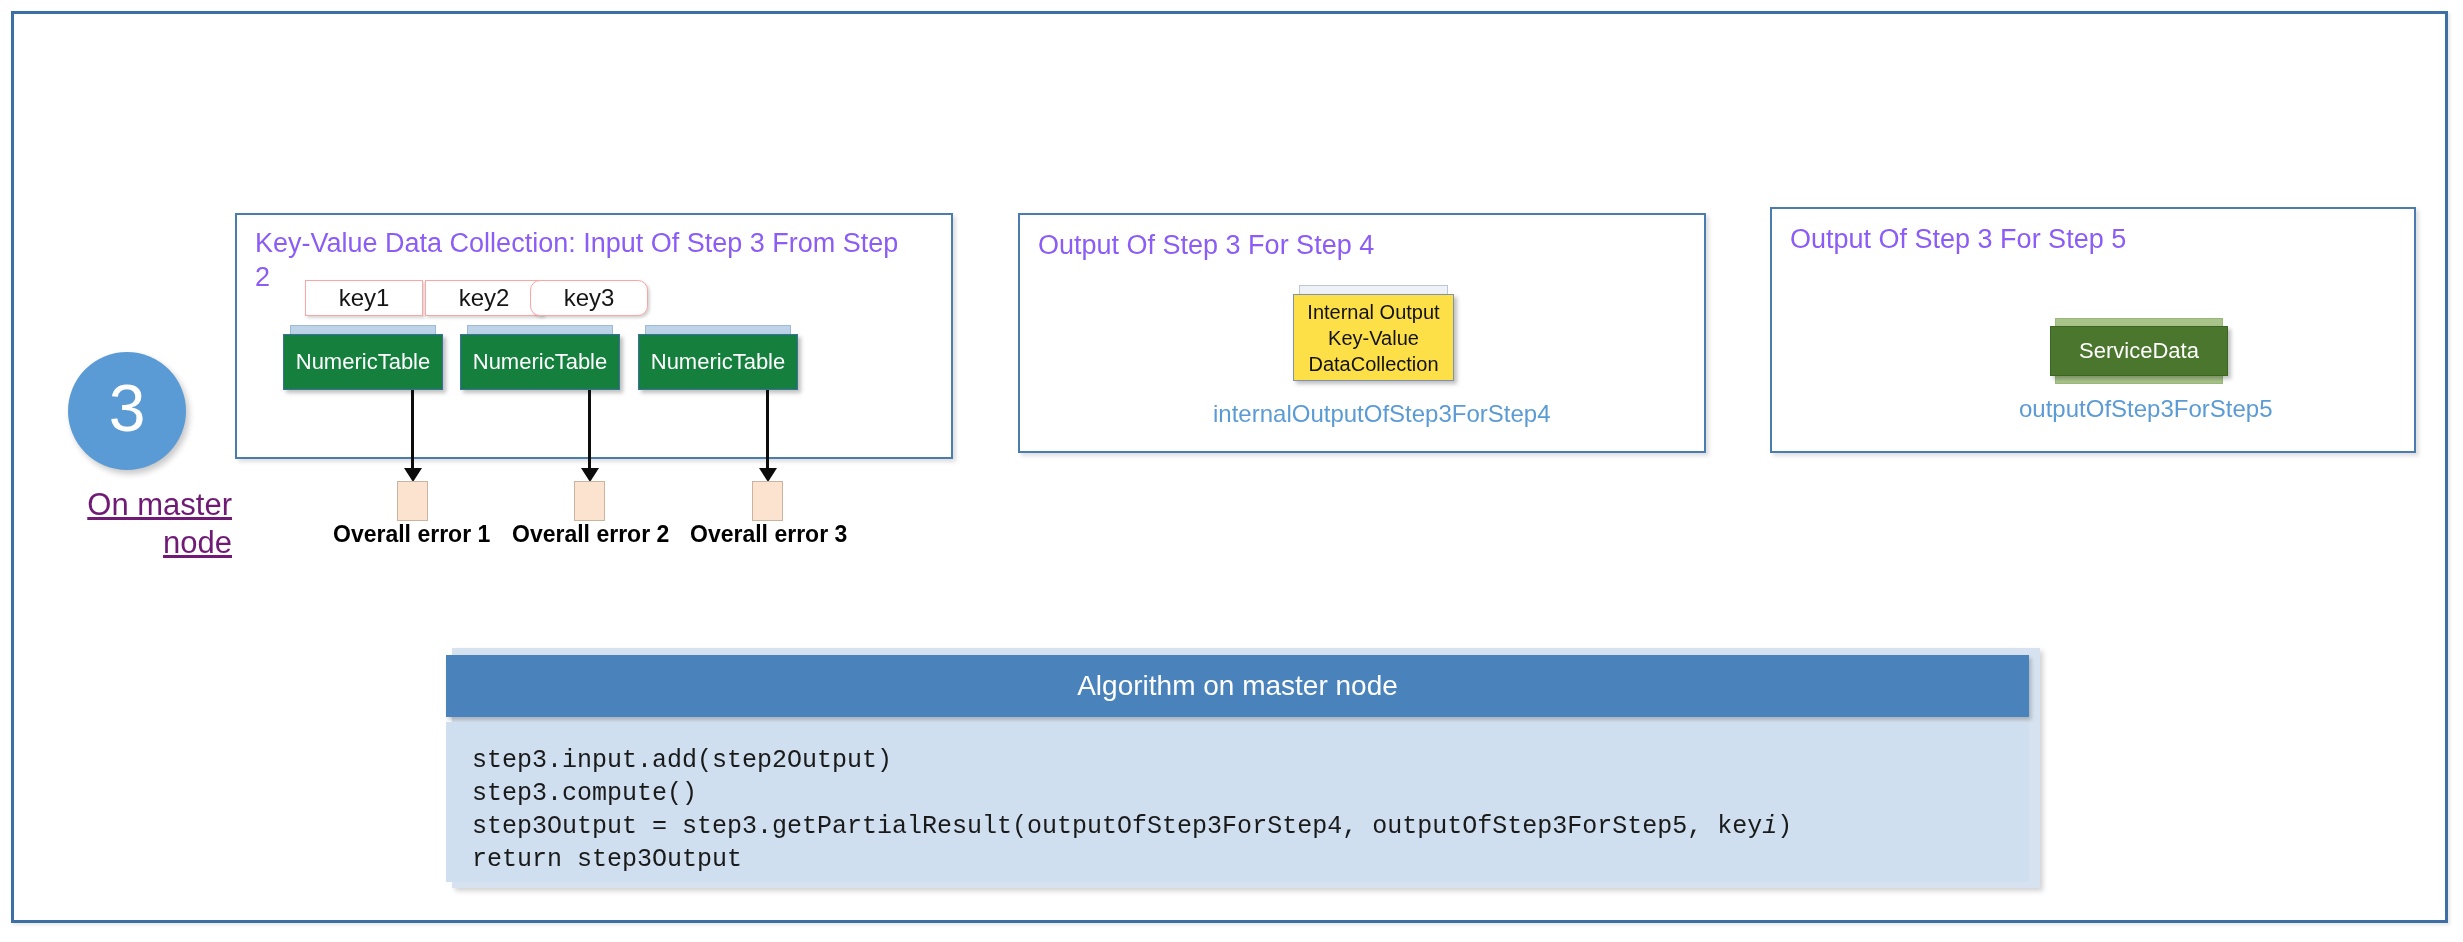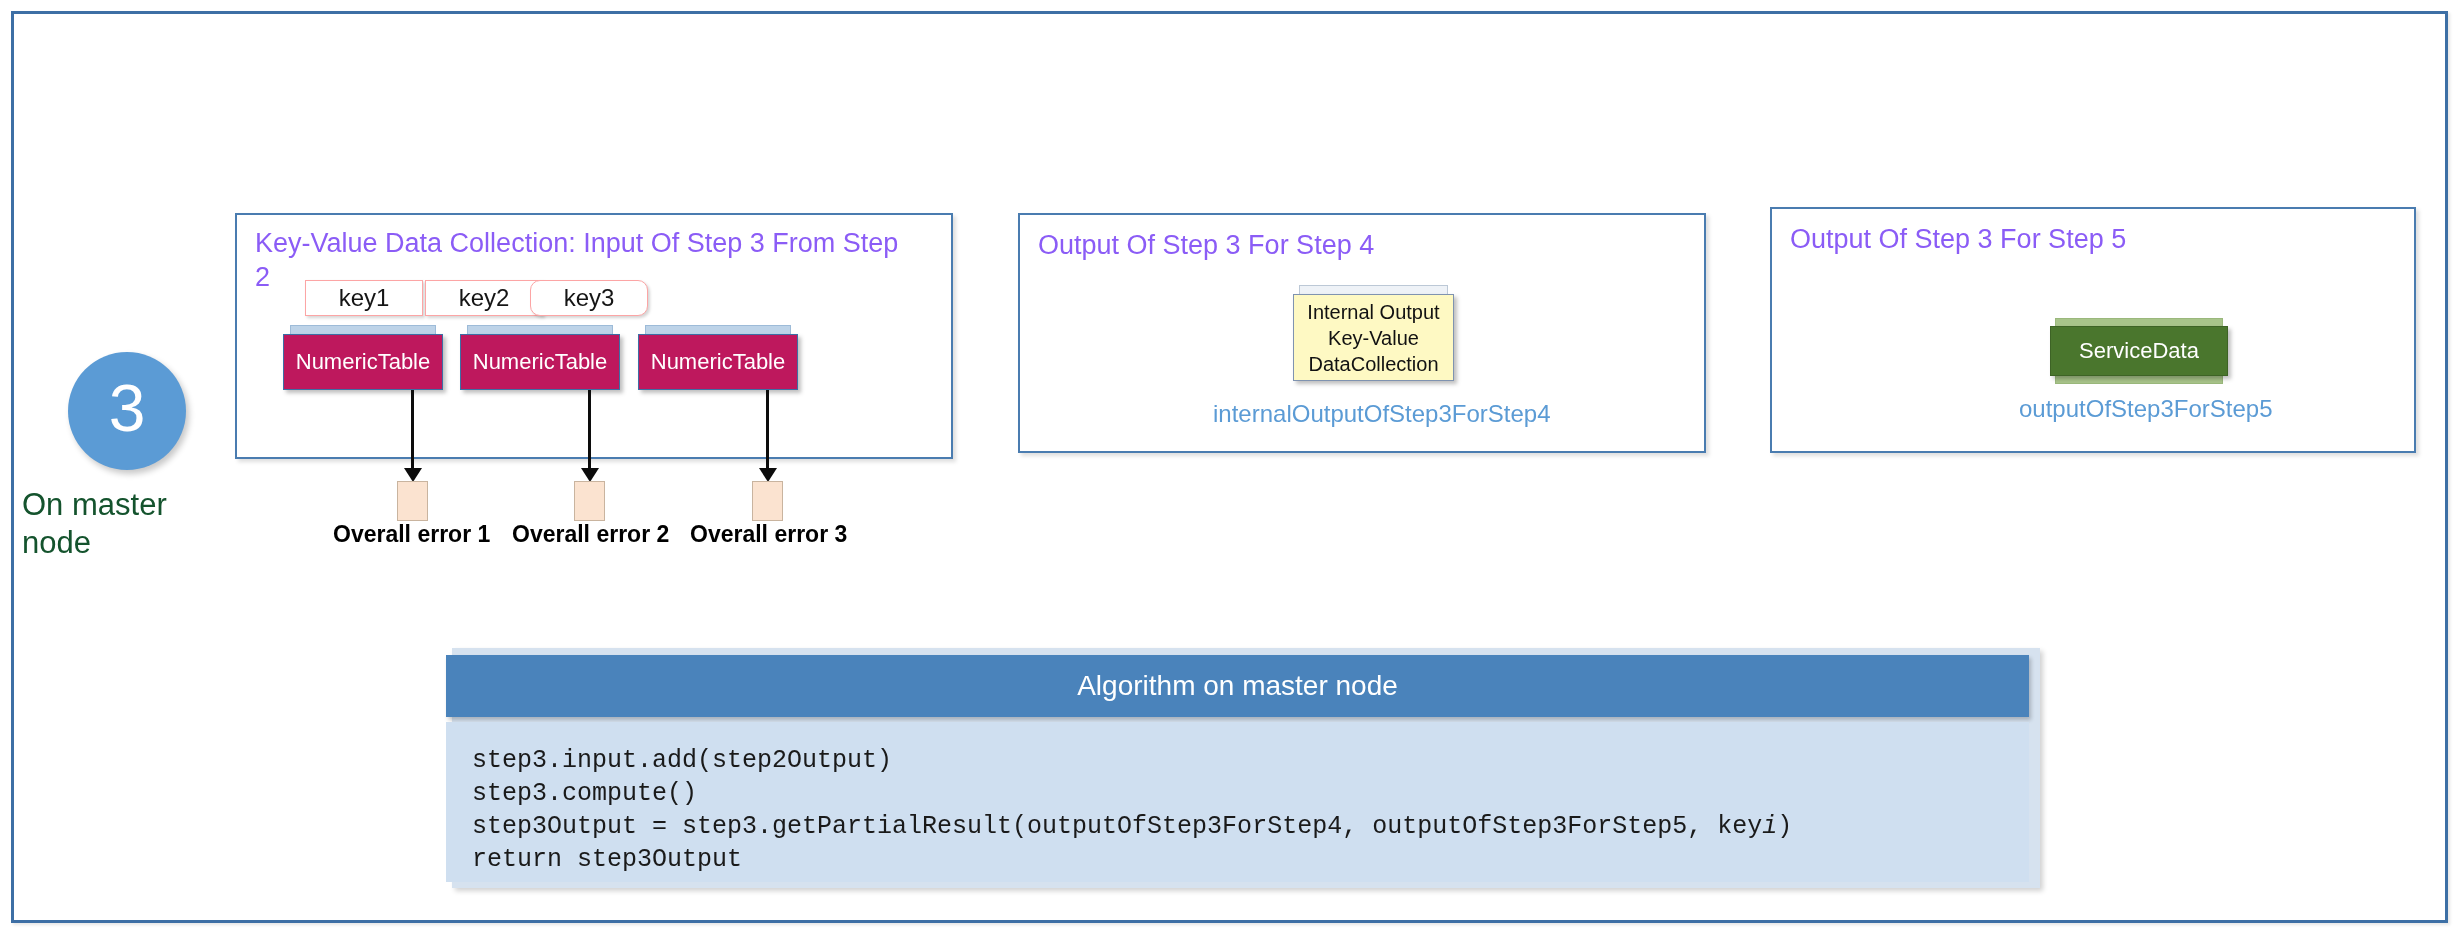--- a/index.html
+++ b/index.html
@@ -55,24 +55,25 @@
     font-weight: 400;
     line-height: 1;
     padding-bottom: 6px;
     box-sizing: border-box;
   }
   .step-caption {
     position: absolute;
     left: 22px;
     top: 486px;
     width: 210px;
-    text-align: left;
-    color: #14532d;
+    text-align: right;
+    color: #701a75;
     font-size: 31px;
     line-height: 1.22;
+    text-decoration: underline;
   }
 
   
   .panel {
     position: absolute;
     border: 2px solid #4a7cb0;
     box-sizing: border-box;
     background: #ffffff;
     box-shadow: 3px 3px 4px rgba(0,0,0,0.13);
   }
@@ -124,21 +125,21 @@
     border: 1px solid #9dbbd8;
     border-bottom: none;
     box-sizing: border-box;
   }
   .nt-body {
     position: absolute;
     left: 0;
     top: 0;
     width: 160px;
     height: 56px;
-    background: #be185d;
+    background: #15803d;
     border: 1px solid #3d6fa5;
     box-sizing: border-box;
     display: flex;
     align-items: center;
     justify-content: center;
     color: #ffffff;
     font-size: 22px;
     box-shadow: 3px 3px 4px rgba(0,0,0,0.25);
   }
 
@@ -191,21 +192,21 @@
     background: #eef2f7;
     border: 1px solid #bcc8d6;
     border-bottom: none;
     box-sizing: border-box;
   }
   .io-body {
     position: absolute;
     left: 0; top: 0;
     width: 161px;
     height: 87px;
-    background: #fef9c3;
+    background: #fde047;
     border: 1px solid #7f93b0;
     box-sizing: border-box;
     display: flex;
     flex-direction: column;
     align-items: center;
     justify-content: center;
     color: #121212;
     font-size: 20px;
     line-height: 1.30;
     box-shadow: 3px 3px 4px rgba(0,0,0,0.25);

